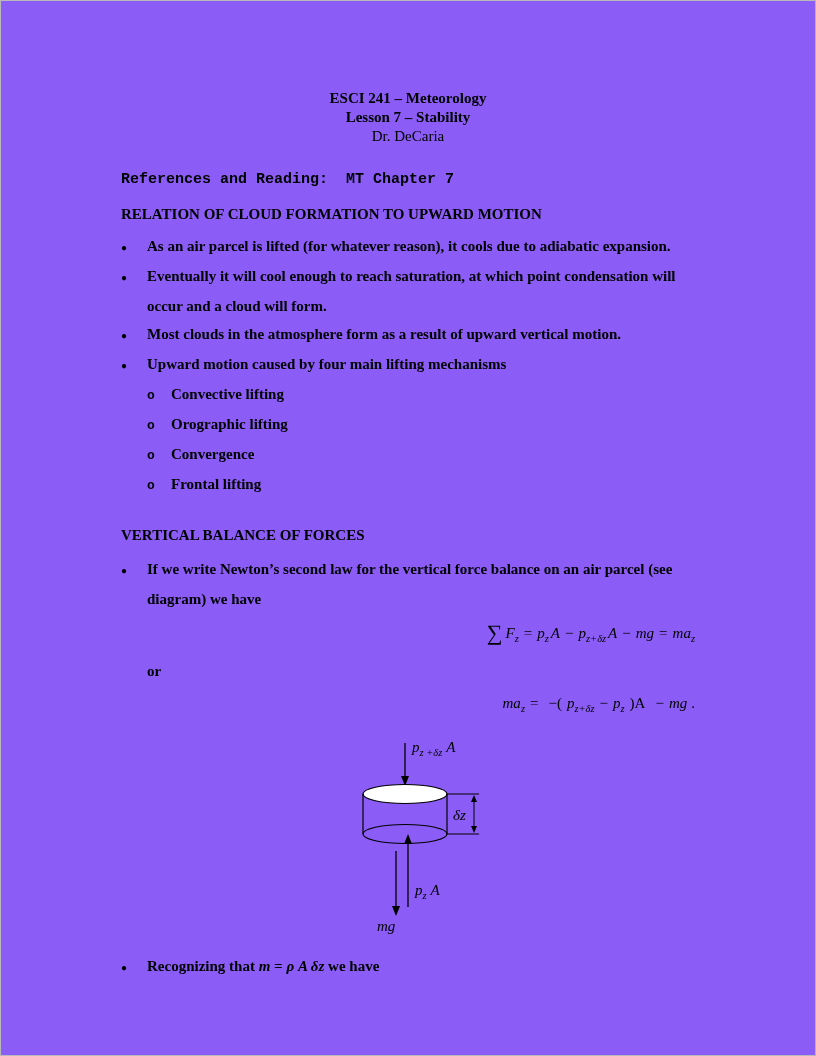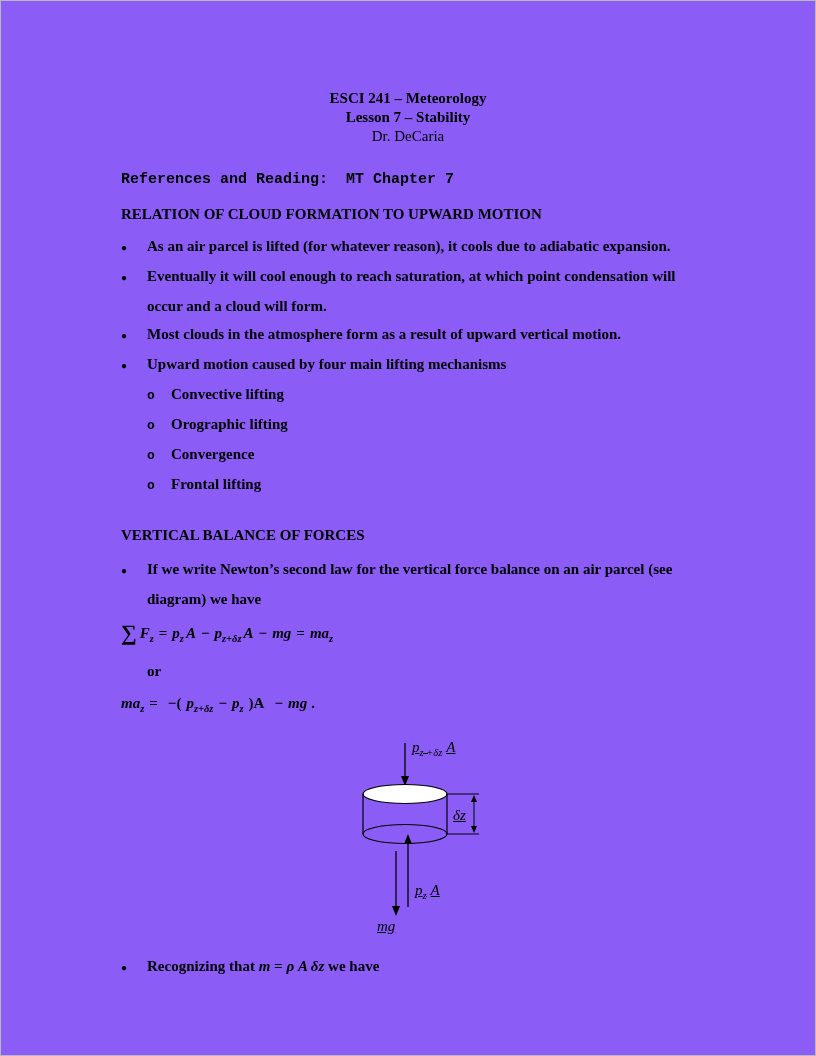--- a/index.html
+++ b/index.html
@@ -19,32 +19,32 @@
   .heading { margin-top:16px; line-height:19px; }
   .heading2 { margin-top:26px; line-height:19px; }
 
   .blist { margin-top:8px; }
   .li { padding-left:26px; }
   .li .mk { display:inline-block; width:26px; margin-left:-26px; font-size:10px; }
   .sub-li { padding-left:50px; }
   .sub-li .mk { display:inline-block; width:24px; margin-left:-24px; font-size:13px; font-family:"Liberation Mono", monospace; }
   .newton { margin-top:10px; }
 
-  .eq { text-align:left; font-weight:bold; font-style:italic; font-size:15px; margin:4px 0; }
+  .eq { text-align:right; font-weight:normal; font-style:italic; font-size:15px; margin:4px 0; }
   .eq .op { font-style:normal; padding:0 5px; }
   .eq .sigma { font-style:normal; font-size:22px; padding-right:3px; position:relative; top:2px; }
   .eq sub, .dlabel sub, .inline-math sub { font-size:10.5px; font-style:italic; }
   .eq .vA { margin-left:2px; }
   .eq .period { font-style:normal; padding-left:4px; }
 
   .orline { padding-left:26px; }
 
   .diagram { position:relative; height:205px; margin-top:14px; font-weight:normal; }
   .diagram svg { position:absolute; left:0; top:0; }
-  .dlabel { position:absolute; font-style:italic; font-size:15px; line-height:18px; white-space:nowrap;text-decoration:underline; }
+  .dlabel { position:absolute; font-style:italic; font-size:15px; line-height:18px; white-space:nowrap; }
   .dlabel .aa { margin-left:4px; }
 
   .recognizing { margin-top:10px; }
   .inline-math { font-weight:bold; font-style:italic; }
   .inline-math .op { font-style:normal; }
 </style>
 </head>
 <body>
 
 <div class="page">

